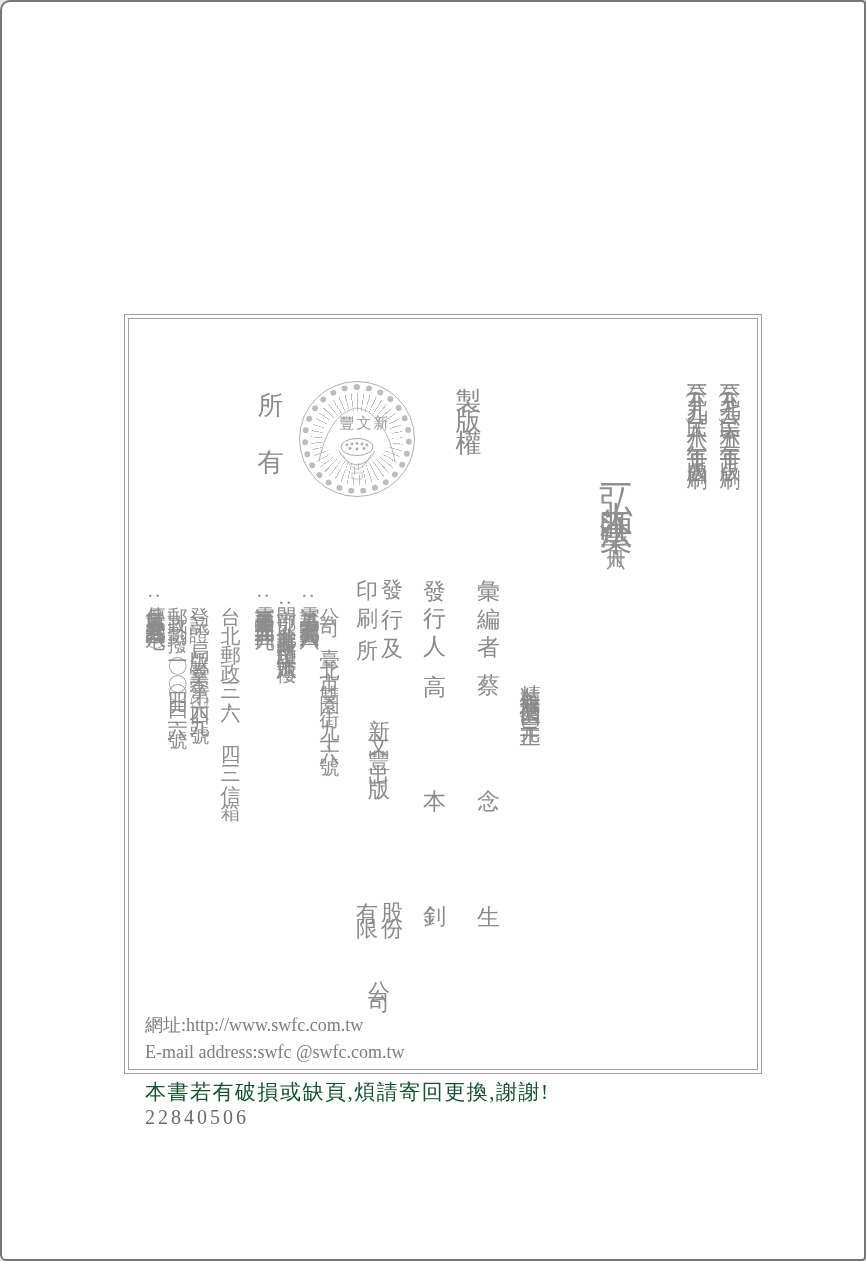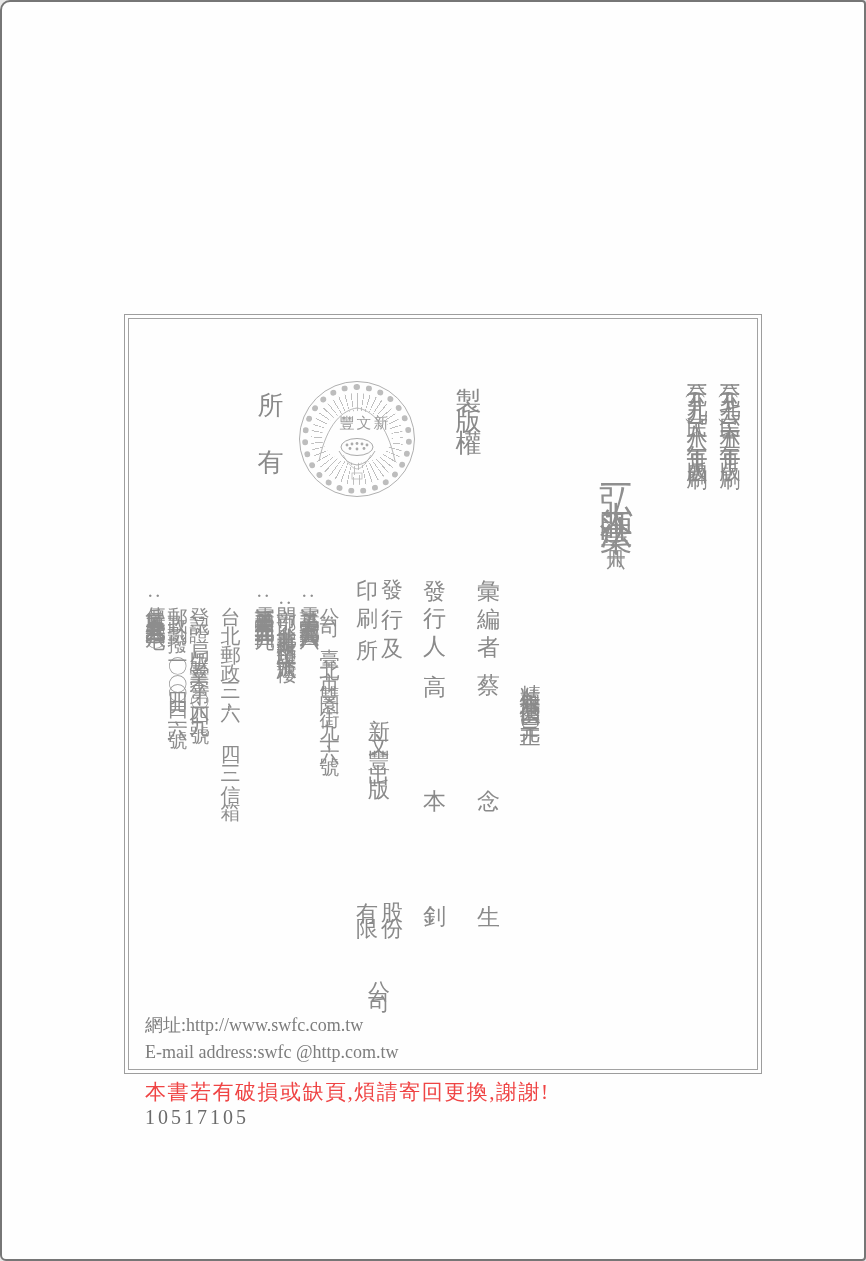--- a/index.html
+++ b/index.html
@@ -53,21 +53,21 @@
   .c2{left:152px;letter-spacing:3px;}
   .c3{left:130px;letter-spacing:1px;}
   .c4{left:96px;letter-spacing:19px;}
   .c5{left:65px;letter-spacing:8px;}
   .c6{left:43px;letter-spacing:9px;}
   .c7{left:21px;letter-spacing:1px;}
   
   .h{position:absolute;color:#7d7d7d;font-size:18px;line-height:1.2;font-family:"Liberation Serif","DejaVu Serif",serif;}
   .website{left:20px;top:700px;text-align:center;}
   .email{left:20px;top:727px;}
-  .note{left:143px;top:1078px;font-size:21px;color:#ef4444;letter-spacing:1.5px;}
+  .note{left:143px;top:1078px;font-size:21px;color:#14532d;letter-spacing:1.5px;}
   .code{left:143px;top:1103px;font-size:20px;color:#6a6a6a;letter-spacing:3px;}
   
   .seal{position:absolute;left:174px;top:66px;width:116px;height:116px;}
   .seal-outer{
     position:absolute;inset:0;border-radius:50%;
     border:1px solid #b0b0b0;
   }
   .seal-ring{
     position:absolute;inset:3px;border-radius:50%;
     border:6px dotted #bdbdbd;
@@ -146,19 +146,19 @@
     <div class="v addr c0">公司:臺北市雙園街九十六號</div>
     <div class="v addr c1">電話:二三〇六〇七五七・二三〇八八六二四</div>
     <div class="v addr c2">門市部:台北市羅斯福路一段二十號八樓</div>
     <div class="v addr c3">電話:二三四一五二九三・二三四一五二九四</div>
     <div class="v addr c4">台北郵政三六-四三信箱</div>
     <div class="v addr c5">登記證:局版臺業字第〇六四九號</div>
     <div class="v addr c6">郵政劃撥:〇一〇〇四四二六號</div>
     <div class="v addr c7">傳眞:二三五六八〇七六・二三〇二三八七〇</div>
 
     <div class="h website">網址:http://www.swfc.com.tw</div>
-    <div class="h email">E-mail address:swfc @http.com.tw</div>
+    <div class="h email">E-mail address:swfc @swfc.com.tw</div>
   </div>
 
   <div class="h note">本書若有破損或缺頁,煩請寄回更換,謝謝!</div>
-  <div class="h code">10517105</div>
+  <div class="h code">22840506</div>
 
 </div>
 
 </body></html>

